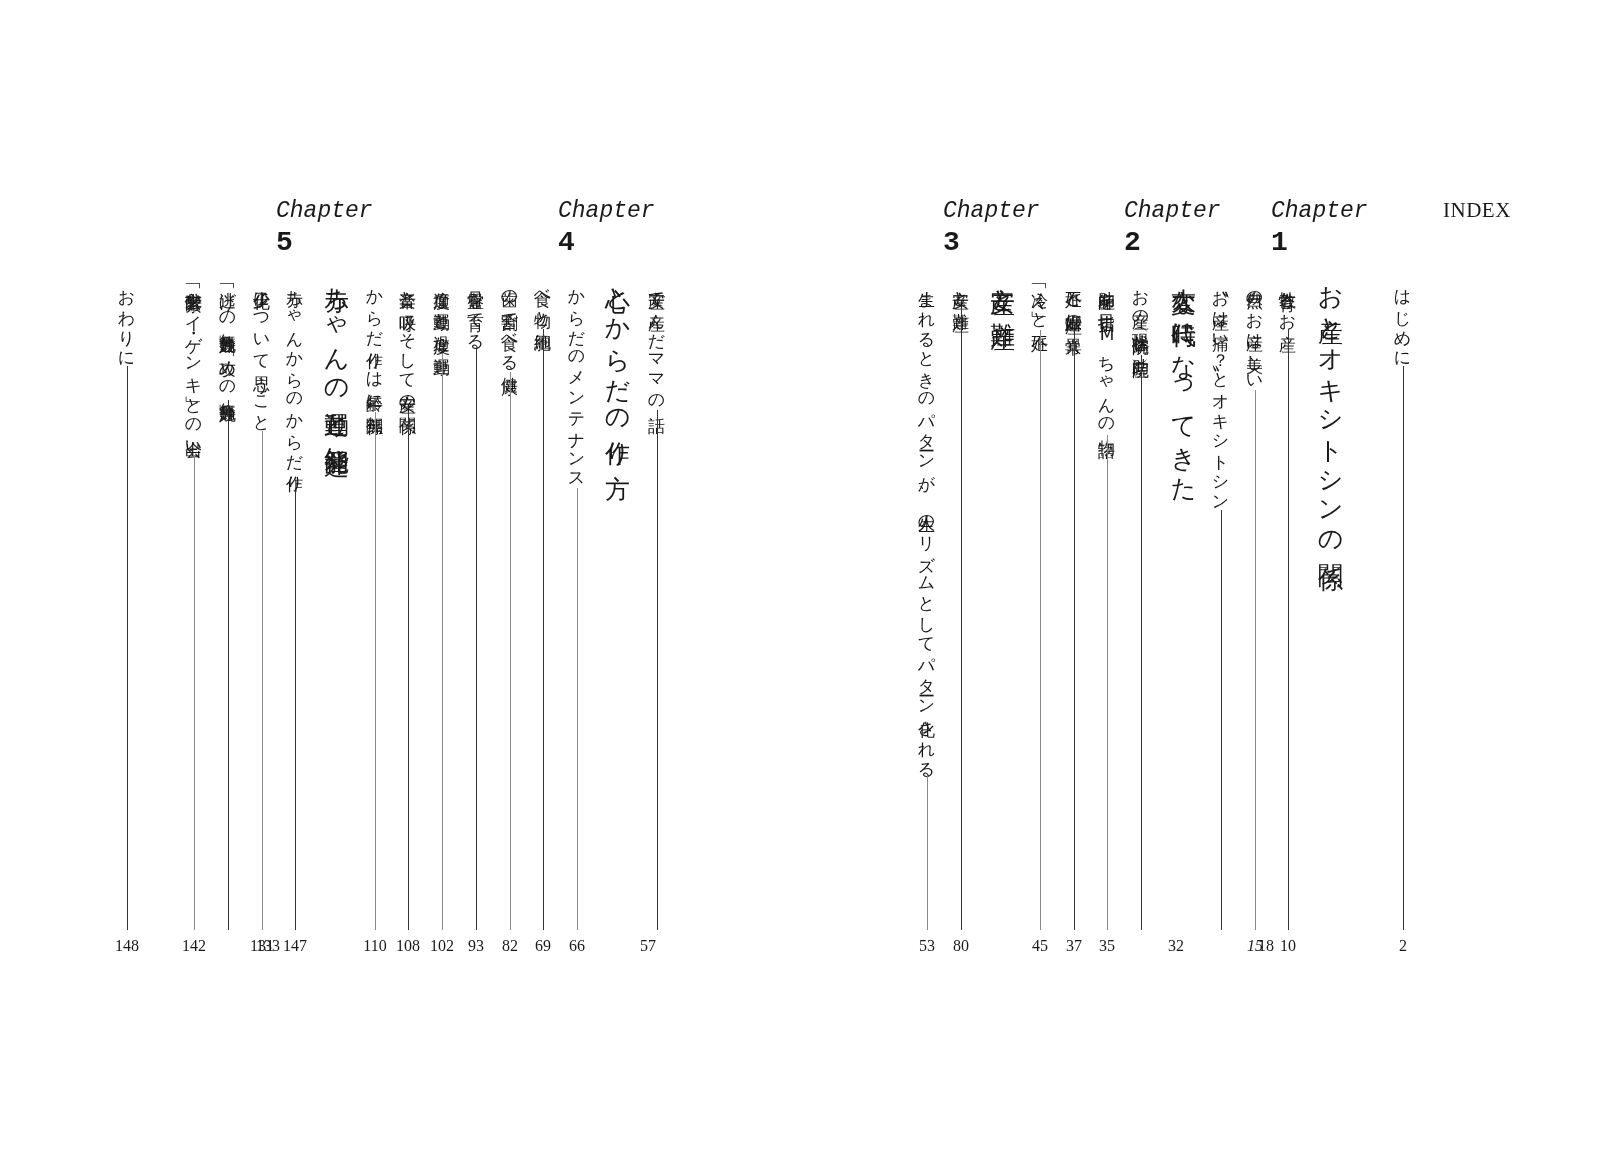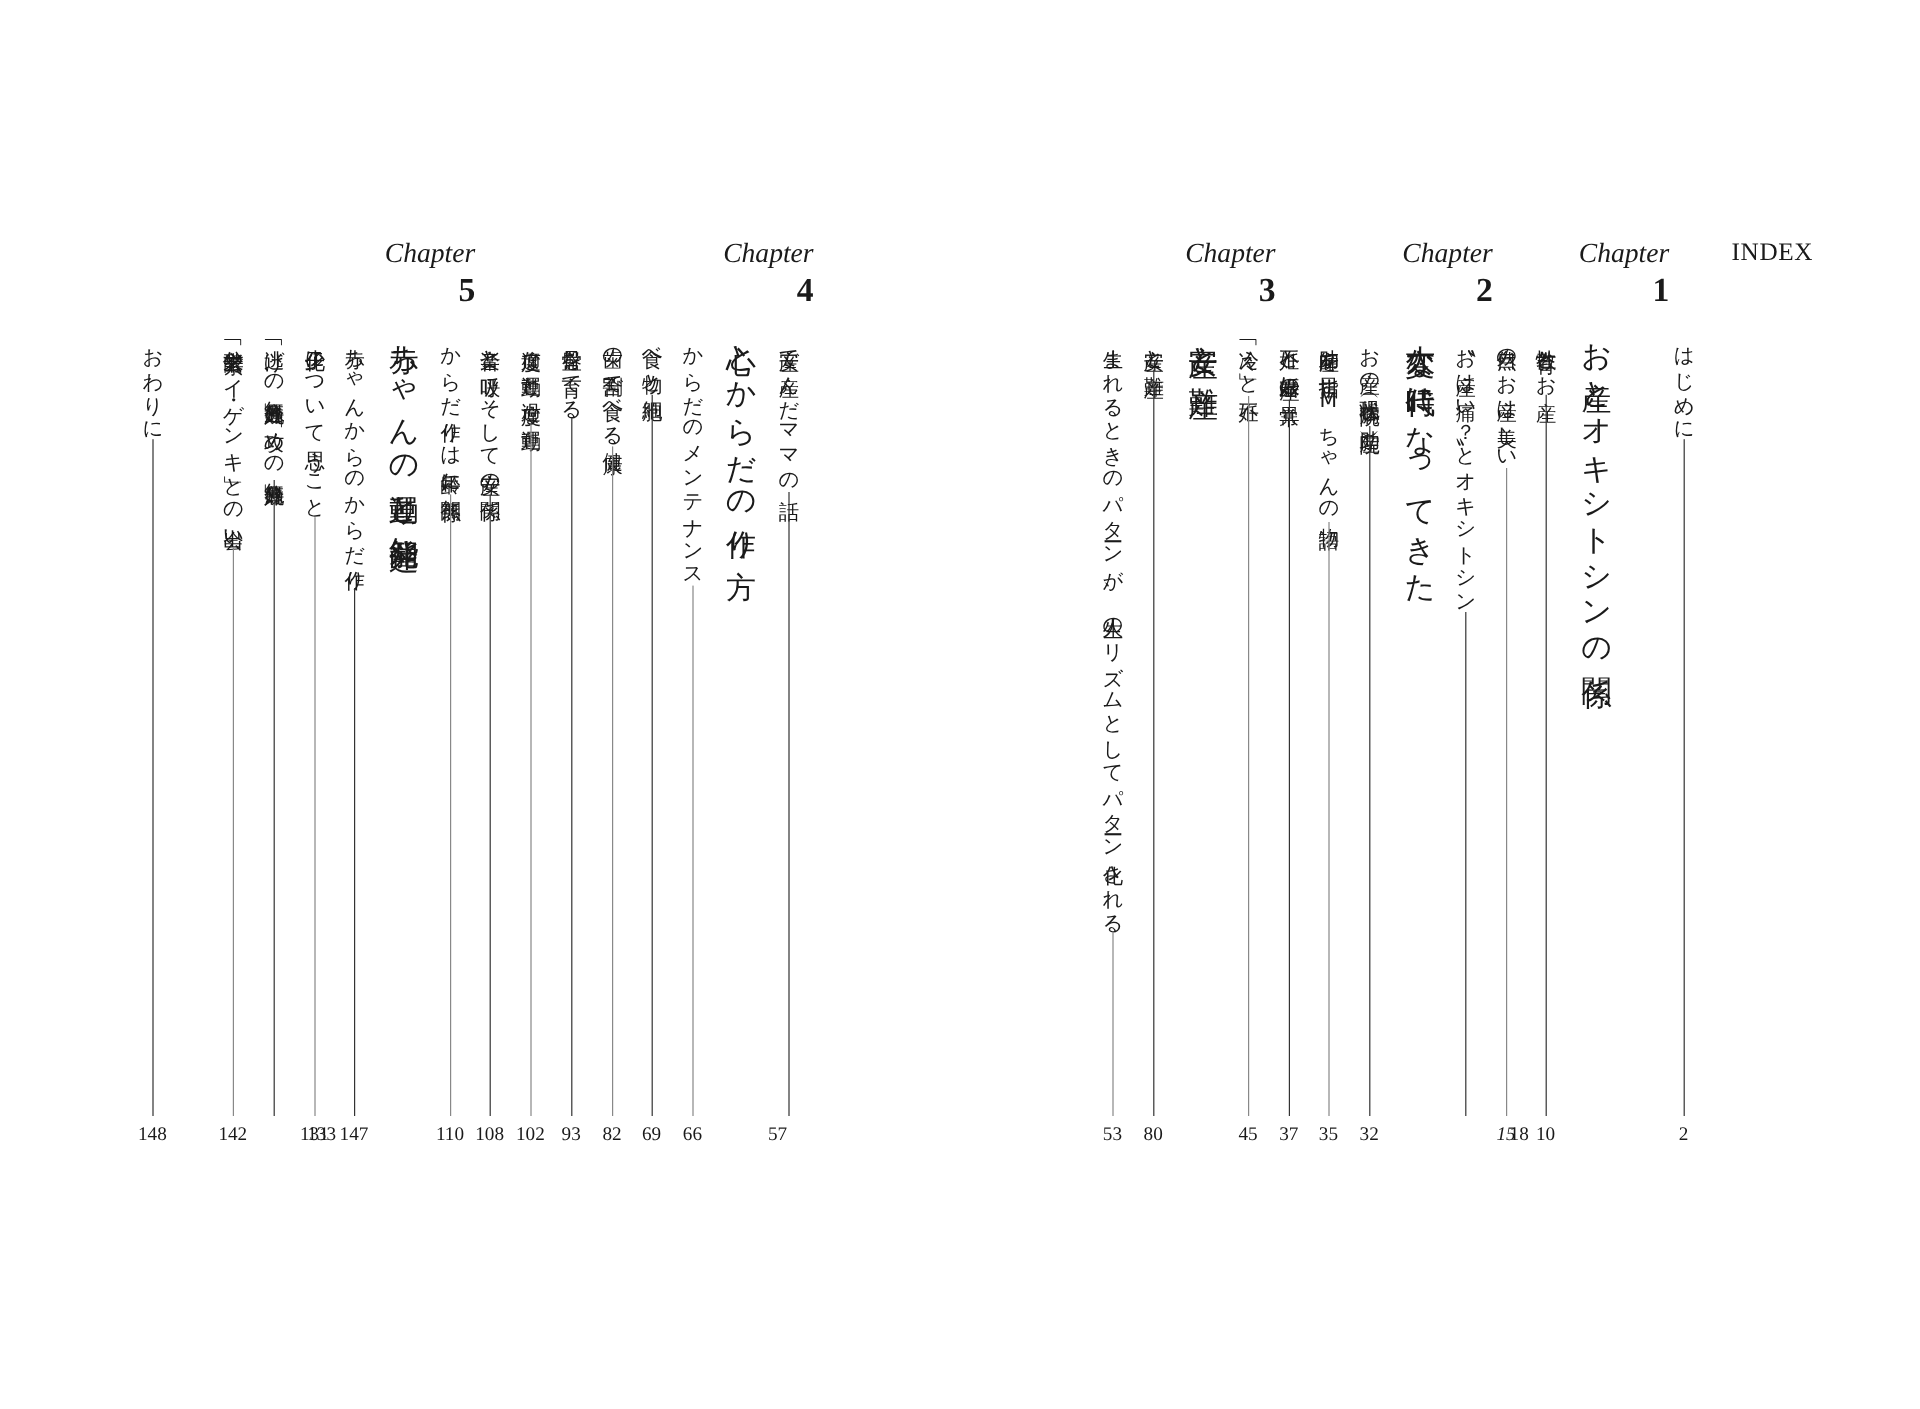--- a/index.html
+++ b/index.html
@@ -2,22 +2,22 @@
 <html><head>
 <meta charset="utf-8">
 <style>
   html, body { margin: 0; padding: 0; background: #ffffff; }
   body { width: 1600px; height: 1174px; position: relative; overflow: hidden; color: #1a1a1a; }
   .index-label {
     position: absolute; left: 1443px; top: 198px;
     font-family: "Liberation Serif", "DejaVu Serif", serif; font-size: 21px; letter-spacing: 0.5px;
   }
   .chapter-head {
-    position: absolute; top: 196px; width: 120px; margin-left: -60px; text-align: right;
-    font-family: Liberation Serif, serif;
+    position: absolute; top: 196px; width: 120px; margin-left: -60px; text-align: left;
+    font-family: Liberation Mono, monospace;
   }
   .chapter-word { font-style: italic; font-size: 23px; display: block; line-height: 30px; }
   .chapter-num { font-weight: bold; font-size: 28px; display: block; line-height: 34px; }
   .entry {
     position: absolute; top: 278px; width: 24px; margin-left: -12px;
     display: flex; flex-direction: column; align-items: center; height: 652px;
   }
   .entry-text {
     writing-mode: vertical-rl; text-orientation: upright;
     font-family: "DejaVu Sans", "Liberation Sans", sans-serif; font-size: 17px;
@@ -68,21 +68,21 @@
     <div class="entry-page" style="left: 1266px;">18</div>
     <div class="chapter-head" style="left: 1184px;">
       <span class="chapter-word">Chapter</span>
       <span class="chapter-num">2</span>
     </div>
     <div class="chapter-title" style="left: 1183px;">大変な時代になってきた</div>
     <div class="entry" style="left: 1141px;">
       <span class="entry-text">お産の現状（病院と助産院）</span>
       <span class="entry-line"></span>
     </div>
-    <div class="entry-page" style="left: 1141px;">32</div>
+    <div class="entry-page" style="left: 1176px;">32</div>
     <div class="entry" style="left: 1107px;">
       <span class="entry-text">助産師を目指すMちゃんの物語</span>
       <span class="entry-line light"></span>
     </div>
     <div class="entry-page" style="left: 1107px;">35</div>
     <div class="entry" style="left: 1074px;">
       <span class="entry-text">不妊と妊娠出産の異常</span>
       <span class="entry-line"></span>
     </div>
     <div class="entry-page" style="left: 1074px;">37</div>

